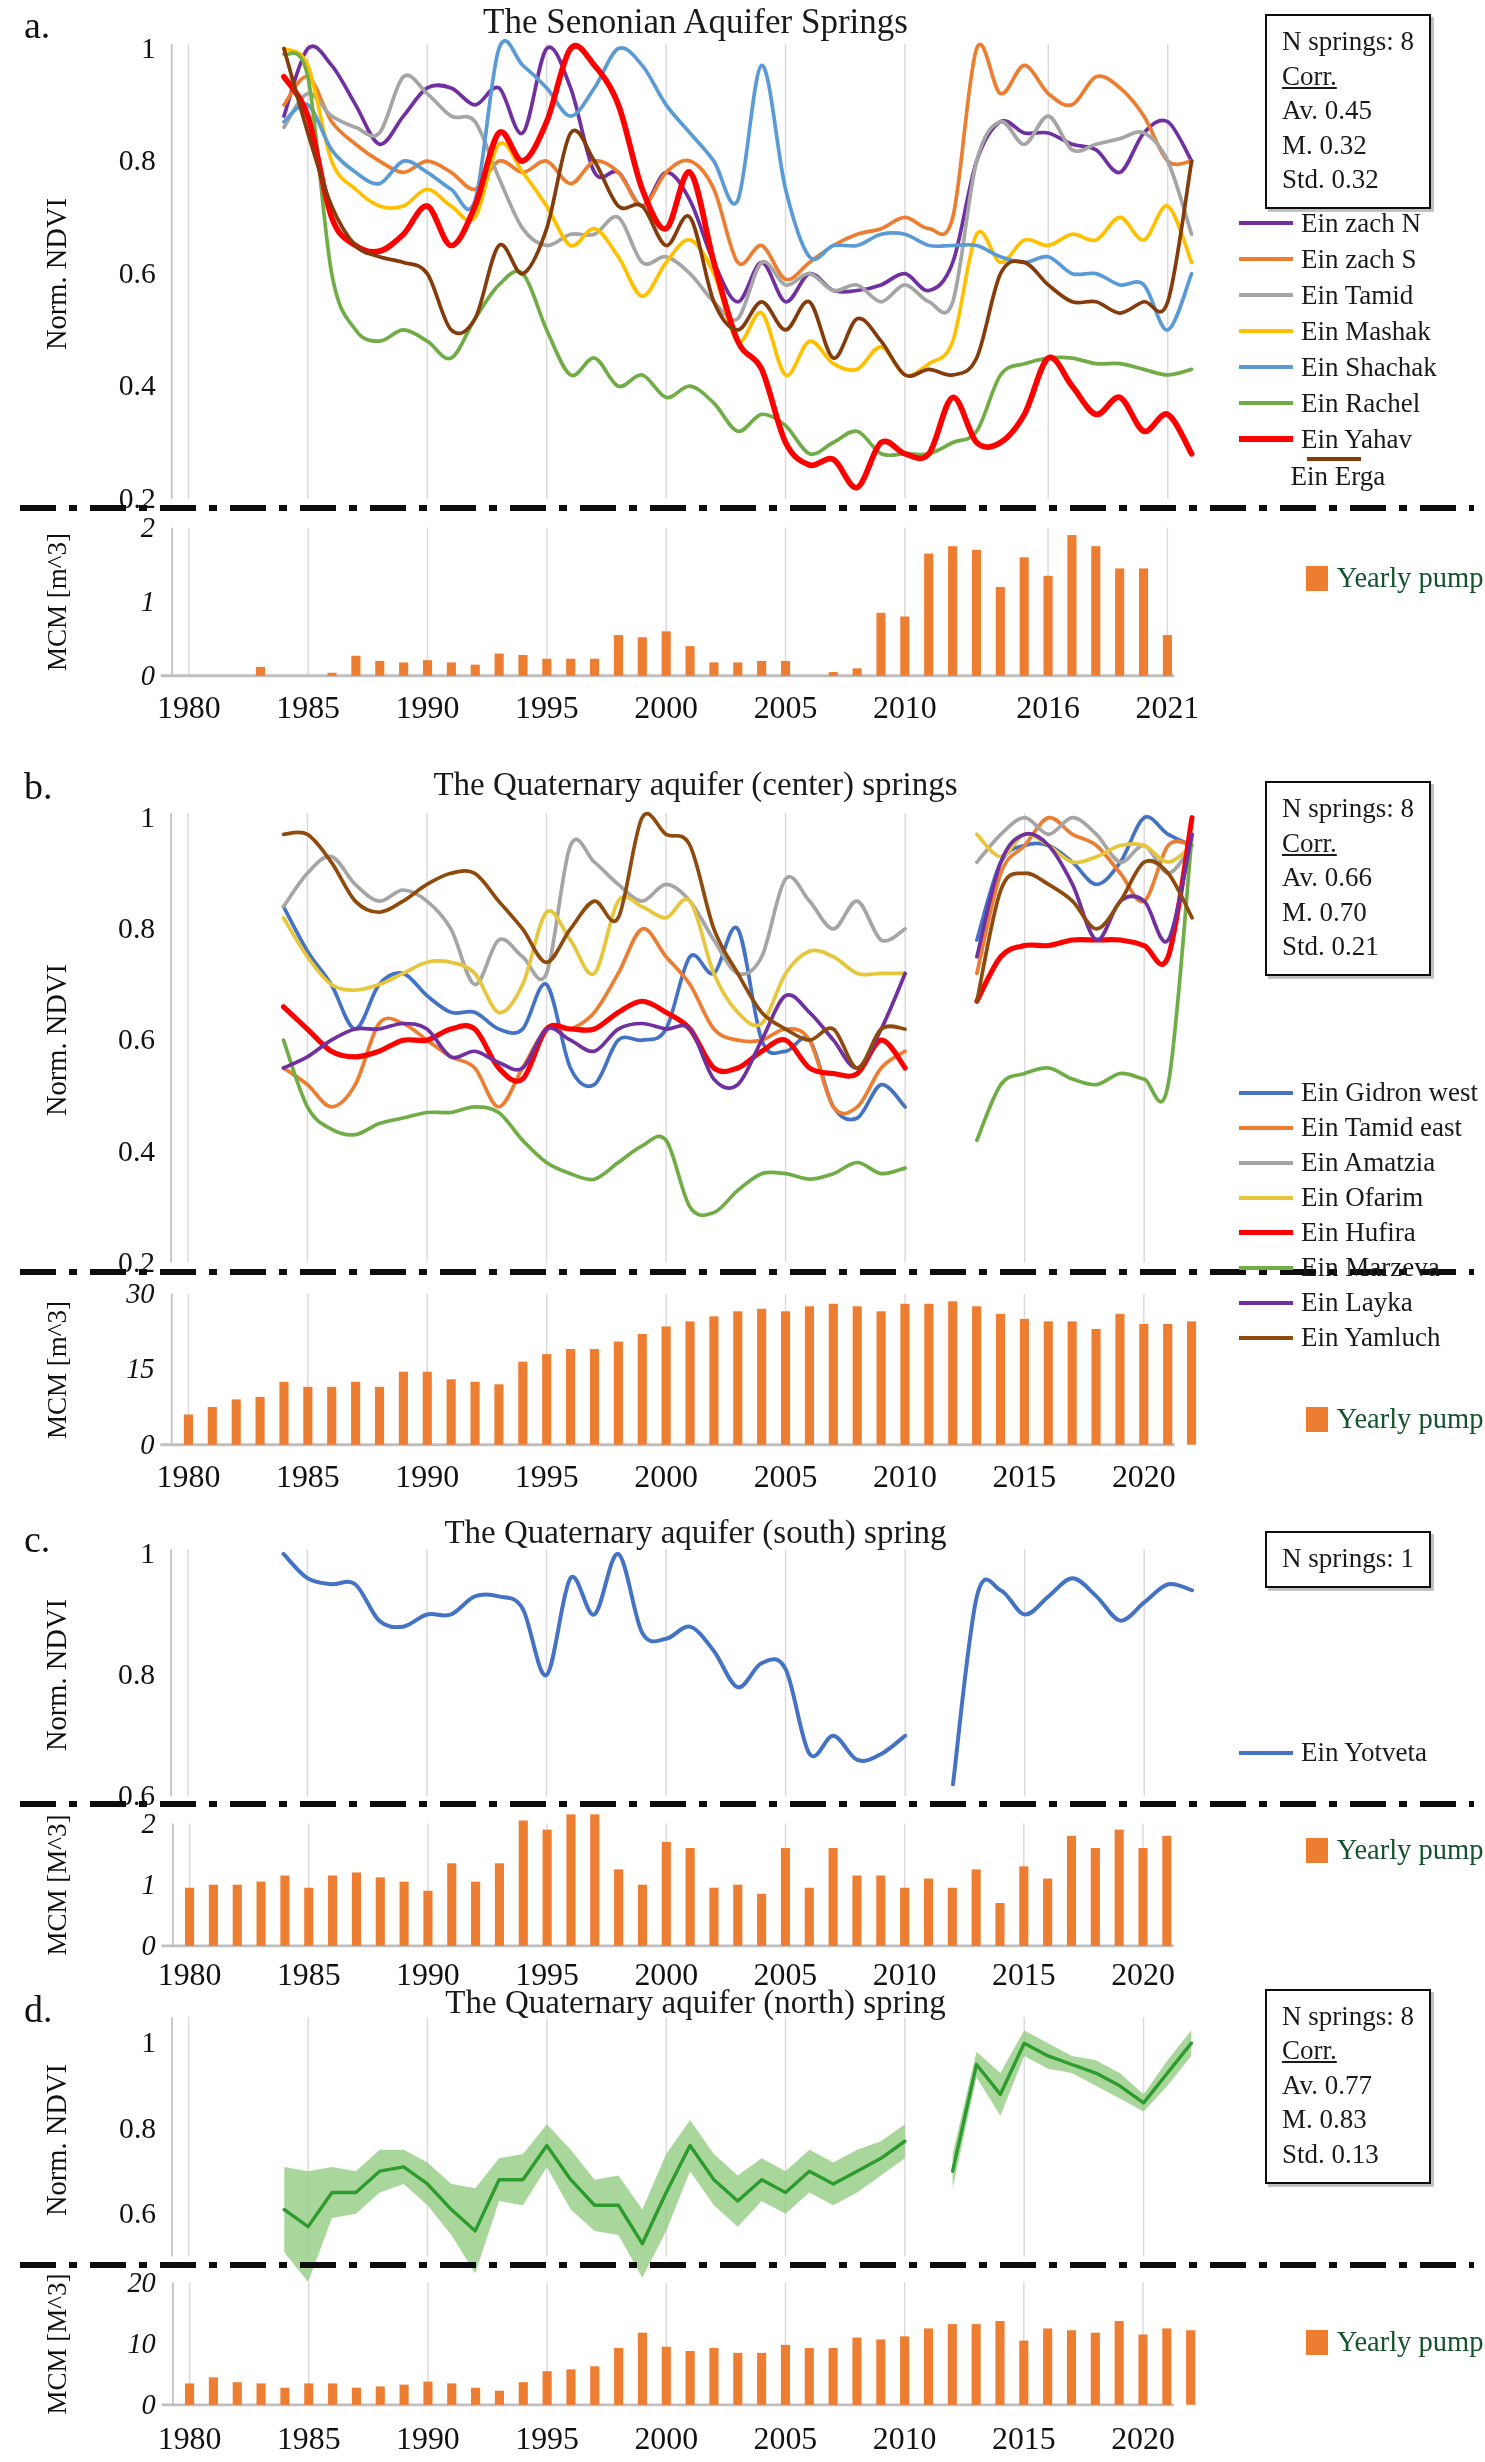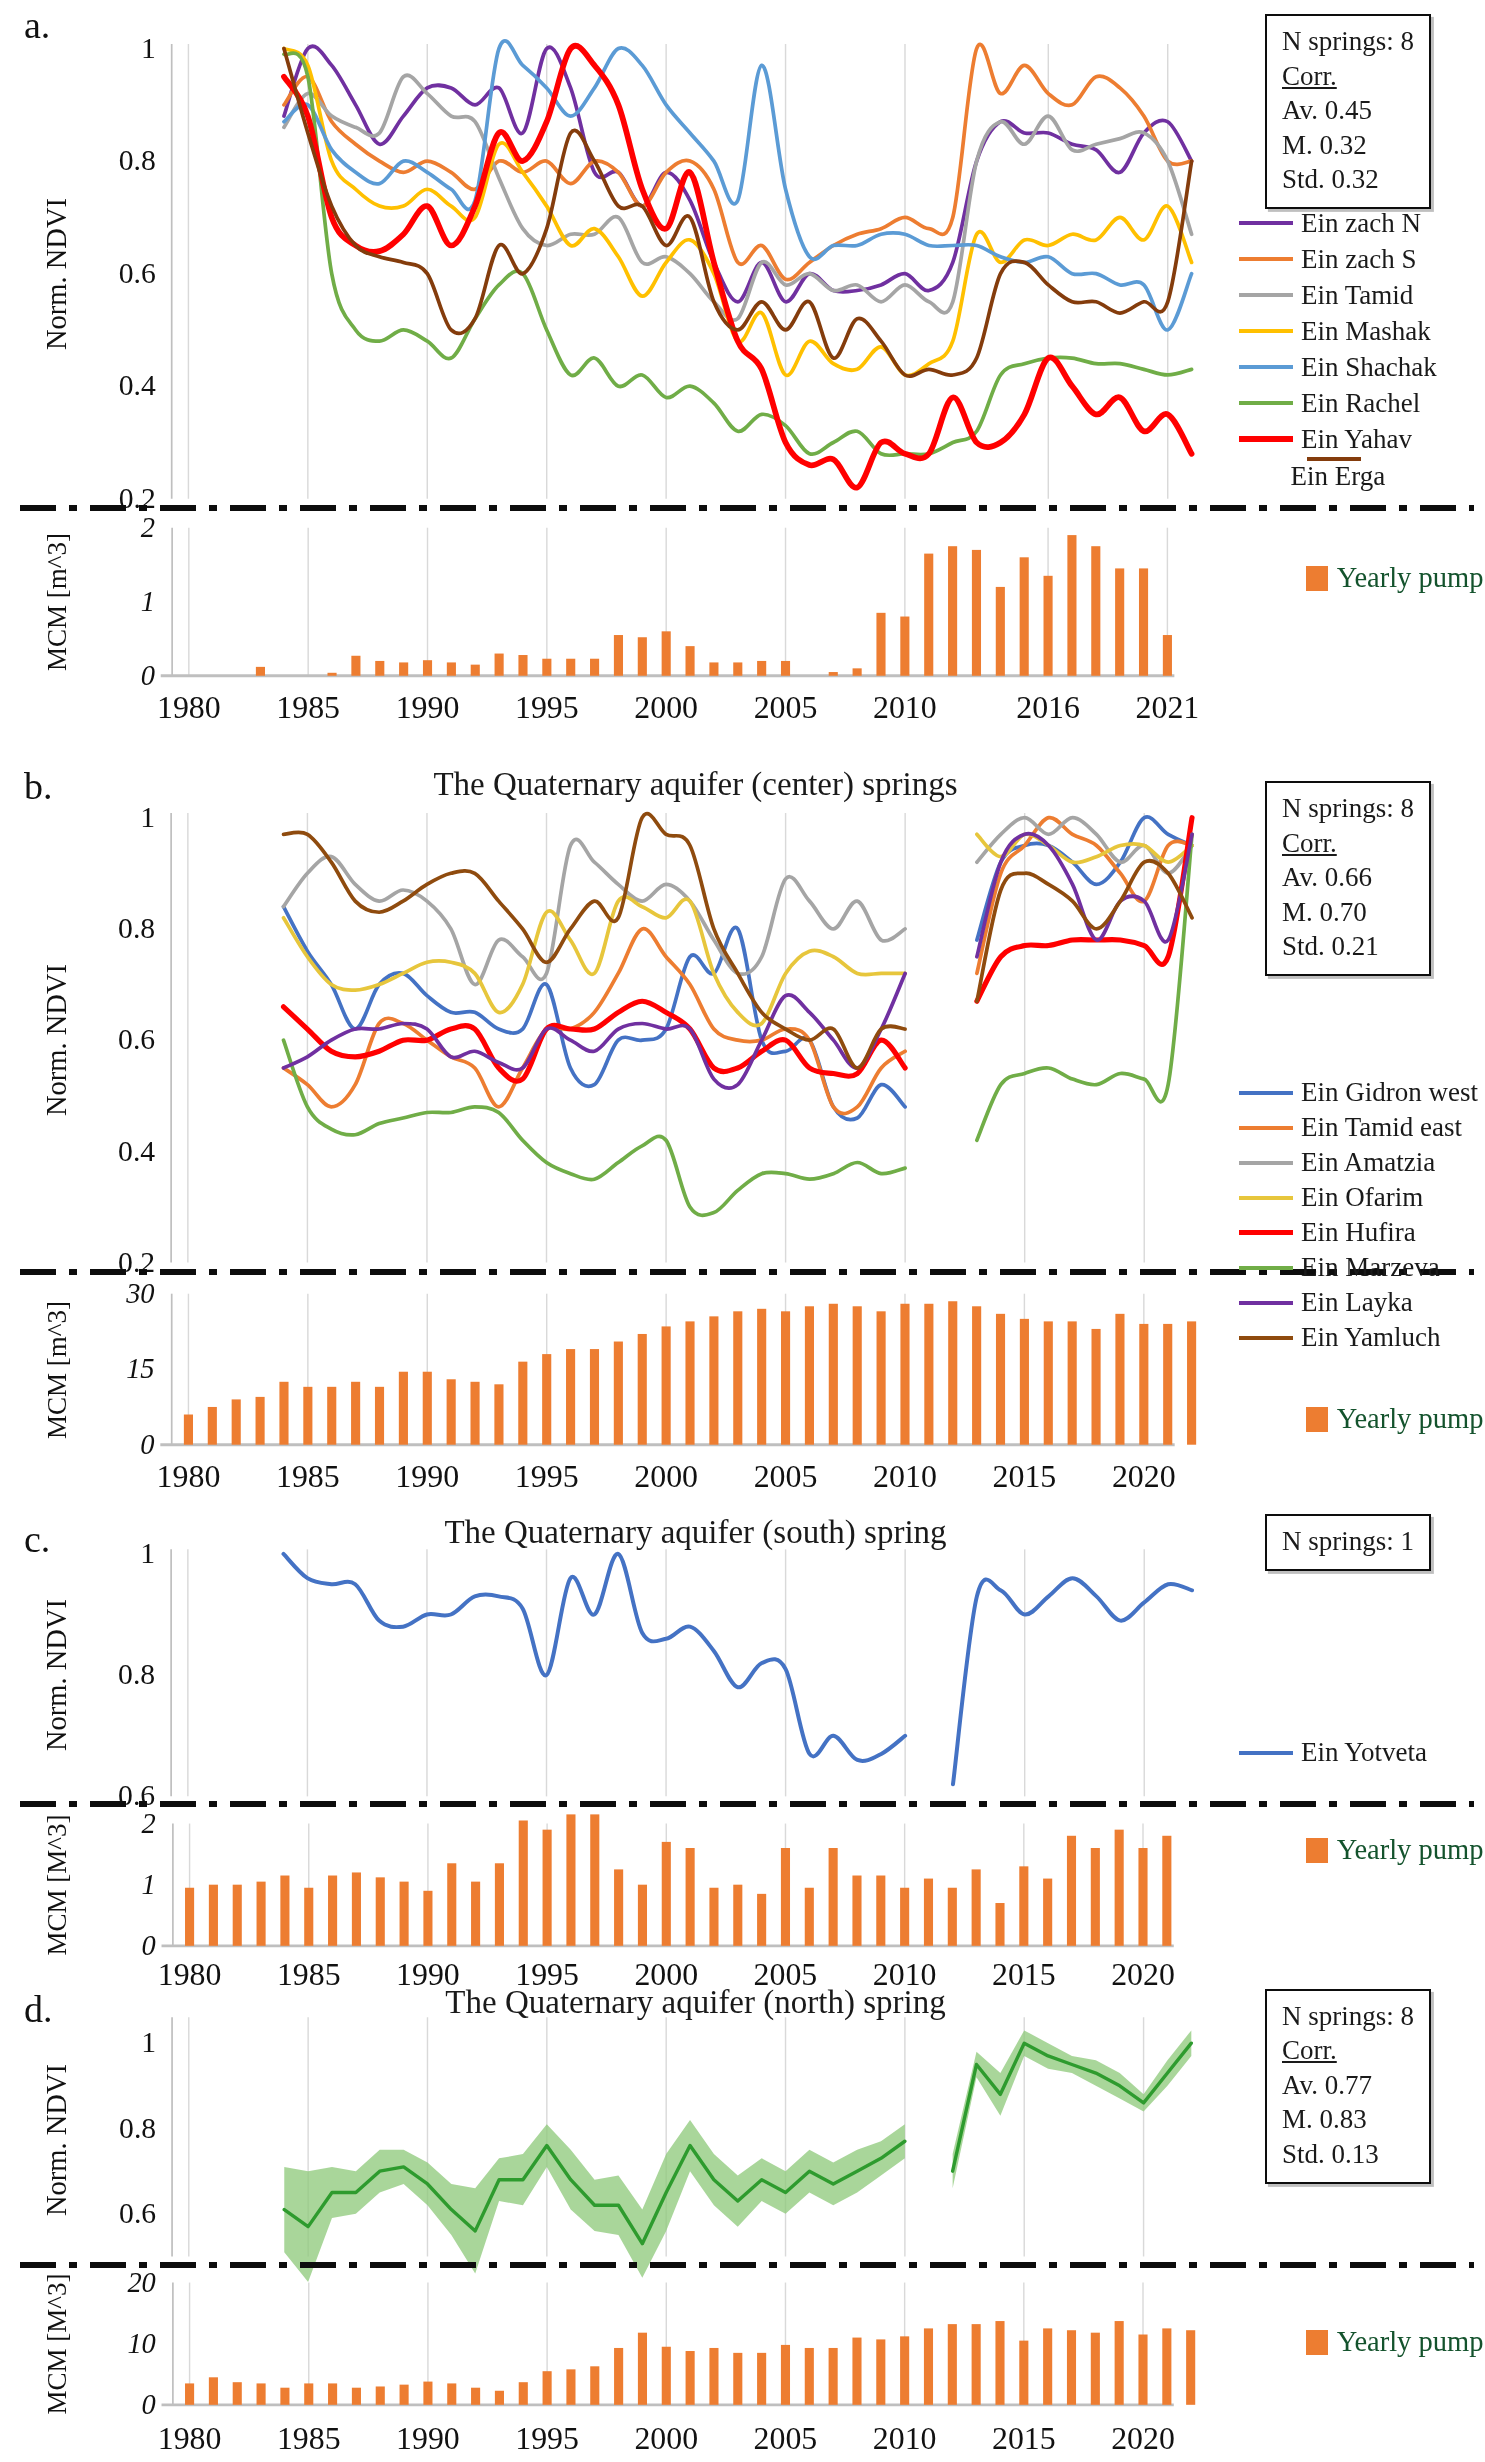--- a/index.html
+++ b/index.html
@@ -20,20 +20,21 @@
   .leg-label{font-size:27px;white-space:nowrap;}
   .pump-legend{position:absolute;left:1306px;display:flex;align-items:center;}
   .pump-swatch{width:21.7px;height:25px;background:#ED7D31;display:inline-block;margin-right:9px;}
   .pump-leg-label{font-size:28.5px;color:#14532d;white-space:nowrap;}
 </style>
 </head>
 <body>
 
 <section class="panel" style="height: 761px;">
   <div class="plabel">a.</div>
+  <div class="ptitle" style="top: 2.3px; font-size: 35px;">The Senonian Aquifer Springs</div>
   <div class="ylab ylab-ndvi" style="left: 57px; top: 274px;">Norm. NDVI</div>
   <svg class="ndvi-svg" width="1486" height="473" style="top: 40px;" viewBox="0 0 2605 830">
       <line x1="329.3394077448766" x2="329.3394077448766" y1="7" y2="805" stroke="#d9d9d9" stroke-width="2.5"></line>
       <line x1="538.9066059225531" x2="538.9066059225531" y1="7" y2="805" stroke="#d9d9d9" stroke-width="2.5"></line>
       <line x1="748.4738041002297" x2="748.4738041002297" y1="7" y2="805" stroke="#d9d9d9" stroke-width="2.5"></line>
       <line x1="958.0410022779063" x2="958.0410022779063" y1="7" y2="805" stroke="#d9d9d9" stroke-width="2.5"></line>
       <line x1="1167.6082004555828" x2="1167.6082004555828" y1="7" y2="805" stroke="#d9d9d9" stroke-width="2.5"></line>
       <line x1="1377.1753986332594" x2="1377.1753986332594" y1="7" y2="805" stroke="#d9d9d9" stroke-width="2.5"></line>
       <line x1="1586.742596810936" x2="1586.742596810936" y1="7" y2="805" stroke="#d9d9d9" stroke-width="2.5"></line>
       <line x1="1838.2232346241478" x2="1838.2232346241478" y1="7" y2="805" stroke="#d9d9d9" stroke-width="2.5"></line>
@@ -400,21 +401,21 @@
       <text x="329.3394077448766" y="292" text-anchor="middle" font-size="56" fill="#111">1980</text>
       <text x="538.9066059225531" y="292" text-anchor="middle" font-size="56" fill="#111">1985</text>
       <text x="748.4738041002297" y="292" text-anchor="middle" font-size="56" fill="#111">1990</text>
       <text x="958.0410022779063" y="292" text-anchor="middle" font-size="56" fill="#111">1995</text>
       <text x="1167.6082004555828" y="292" text-anchor="middle" font-size="56" fill="#111">2000</text>
       <text x="1377.1753986332594" y="292" text-anchor="middle" font-size="56" fill="#111">2005</text>
       <text x="1586.742596810936" y="292" text-anchor="middle" font-size="56" fill="#111">2010</text>
       <text x="1796.3097949886126" y="292" text-anchor="middle" font-size="56" fill="#111">2015</text>
       <text x="2005.8769931662891" y="292" text-anchor="middle" font-size="56" fill="#111">2020</text>
     </svg>
-  <div class="stats-box" style="top: 0;">
+  <div class="stats-box" style="top: 17px;">
       <div>N springs: 1</div>
     </div>
   <div class="line-legend" style="top: 221px;">
       <div class="leg-item" style="height: 35px;">
         <span class="leg-swatch" style="height: 4px; background: rgb(68, 114, 196);"></span>
         <span class="leg-label">Ein Yotveta</span>
       </div>
     </div>
   <div class="pump-legend" style="top: 320px;">
     <span class="pump-swatch"></span>

